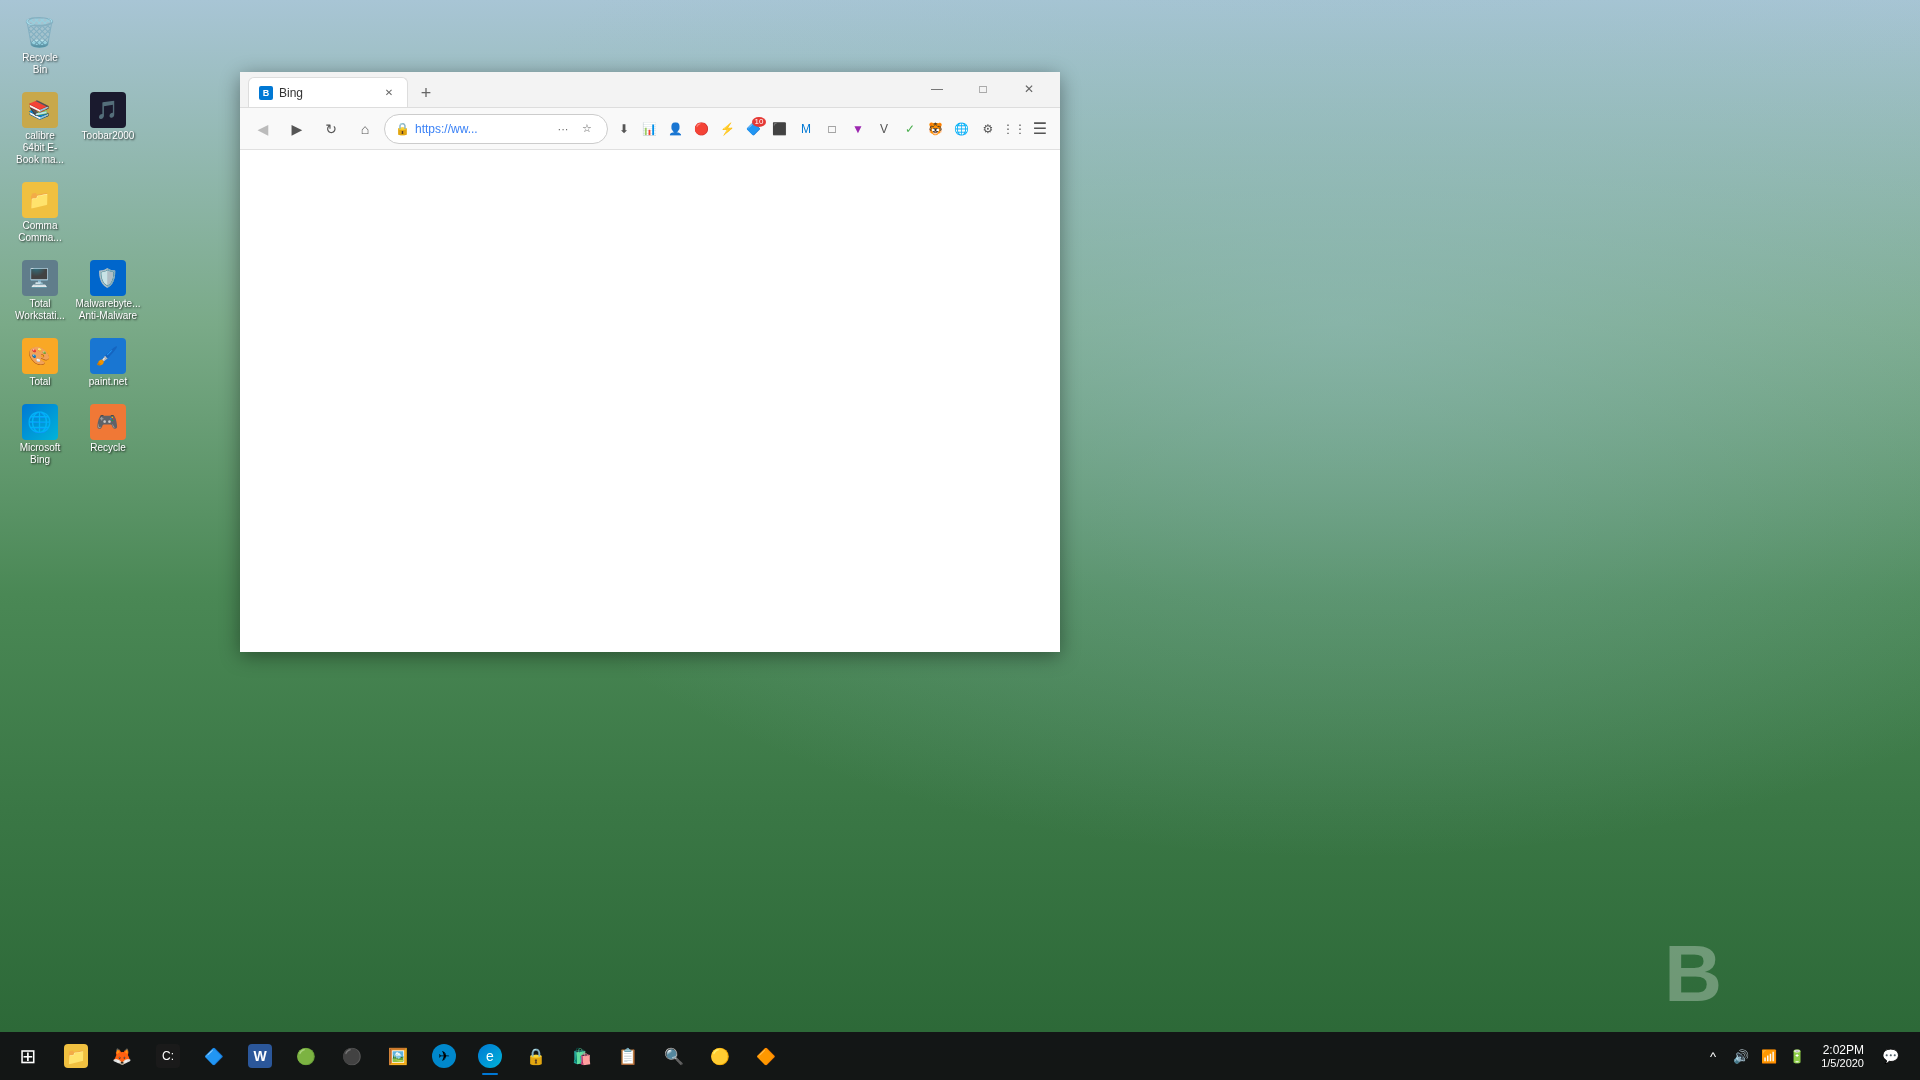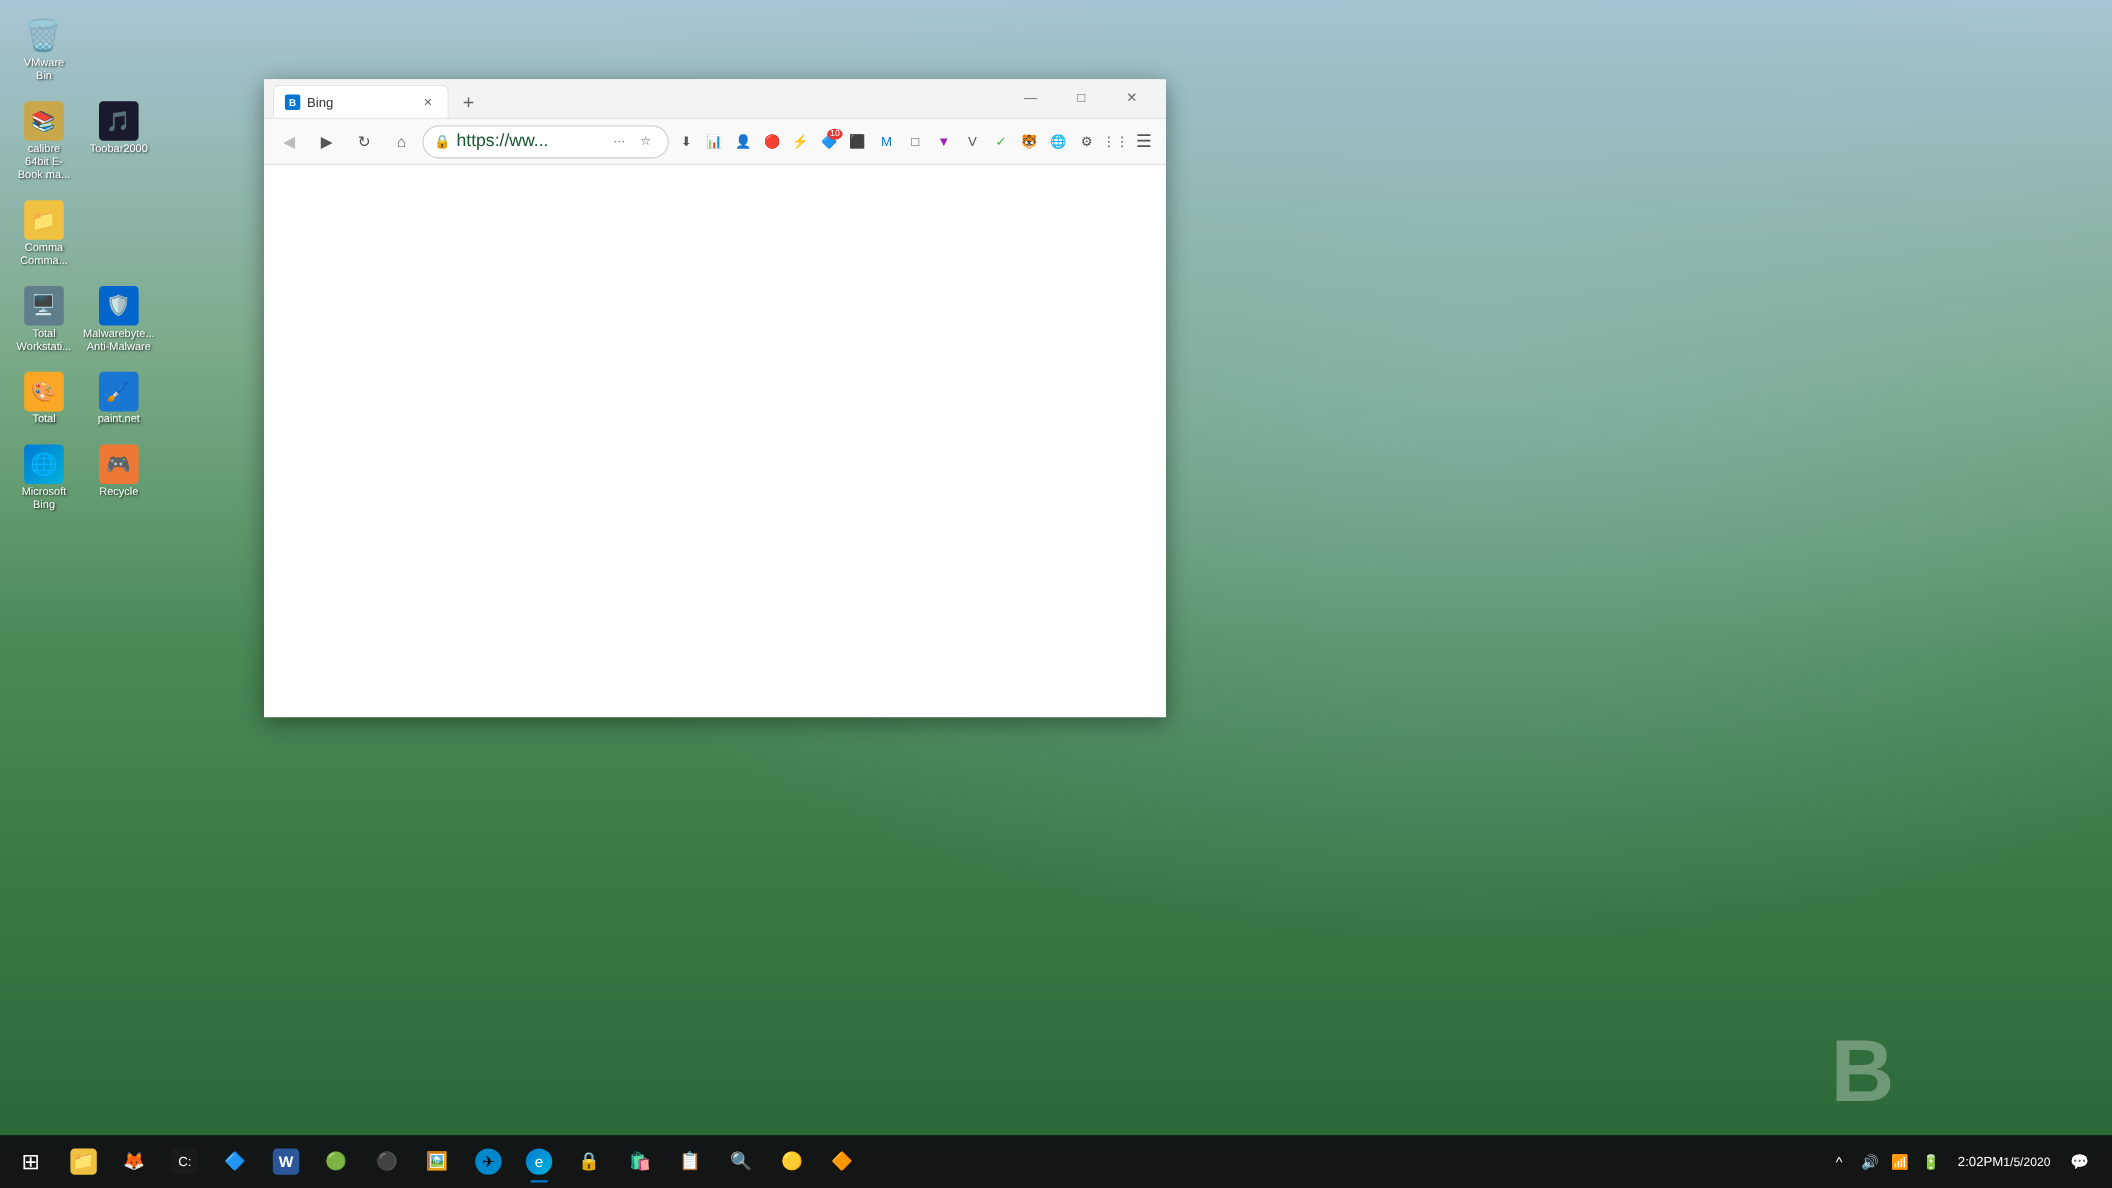--- a/index.html
+++ b/index.html
@@ -210,22 +210,22 @@
     }
 
     .address-lock {
       position: absolute;
       left: 10px;
       font-size: 12px;
       color: #4CAF50;
     }
 
     .address-text {
-      font-size: 16px;
-      color: #14532d;
+      font-size: 12px;
+      color: #3b82f6;
       white-space: nowrap;
       overflow: hidden;
     }
 
     .address-icons {
       margin-left: auto;
       display: flex;
       gap: 4px;
       align-items: center;
     }
@@ -413,21 +413,21 @@
       display: flex;
       align-items: center;
       justify-content: center;
       font-size: 13px;
       color: white;
       cursor: pointer;
     }
 
     .clock-area {
       display: flex;
-      flex-direction: row;
+      flex-direction: column;
       align-items: flex-end;
       padding: 0 8px;
       cursor: pointer;
     }
 
     .clock-time {
       font-size: 12px;
       color: white;
     }
 
@@ -475,21 +475,21 @@
 </head>
 <body>
 
 <div id="desktop">
   <div class="bg-landscape"></div>
 
   <div id="desktop-icons">
     <div class="icon-row">
       <div class="desktop-icon">
         <div class="icon-img" style="background: transparent; font-size: 28px;">🗑️</div>
-        <span class="icon-label">VMware Bin</span>
+        <span class="icon-label">Recycle Bin</span>
       </div>
     </div>
     <div class="icon-row">
       <div class="desktop-icon">
         <div class="icon-img" style="background: #c8a84b; font-size: 18px;">📚</div>
         <span class="icon-label">calibre 64bit E-Book ma...</span>
       </div>
       <div class="desktop-icon">
         <div class="icon-img" style="background: #1a1a2e; font-size: 18px;">🎵</div>
         <span class="icon-label">Toobar2000</span>

